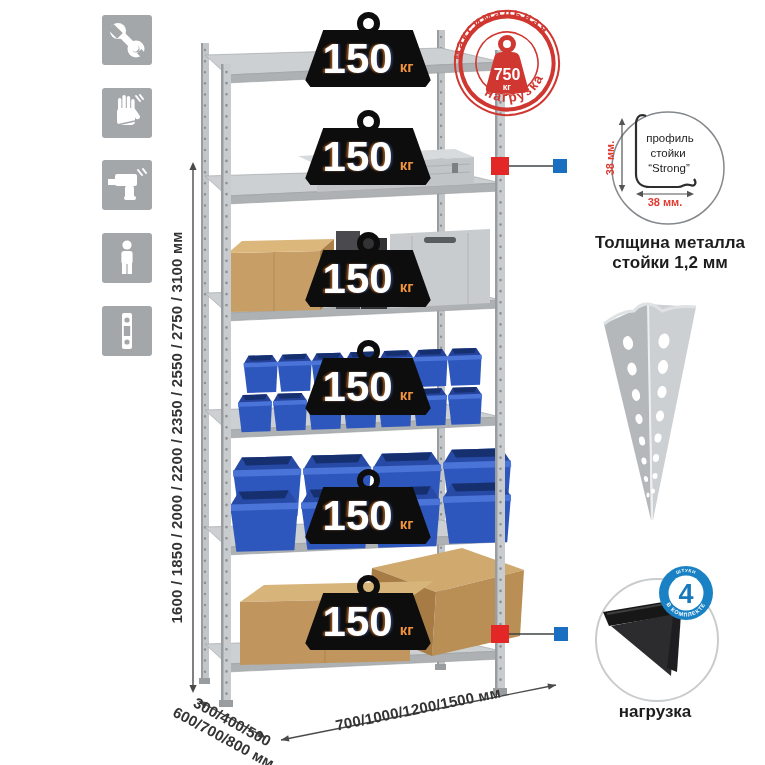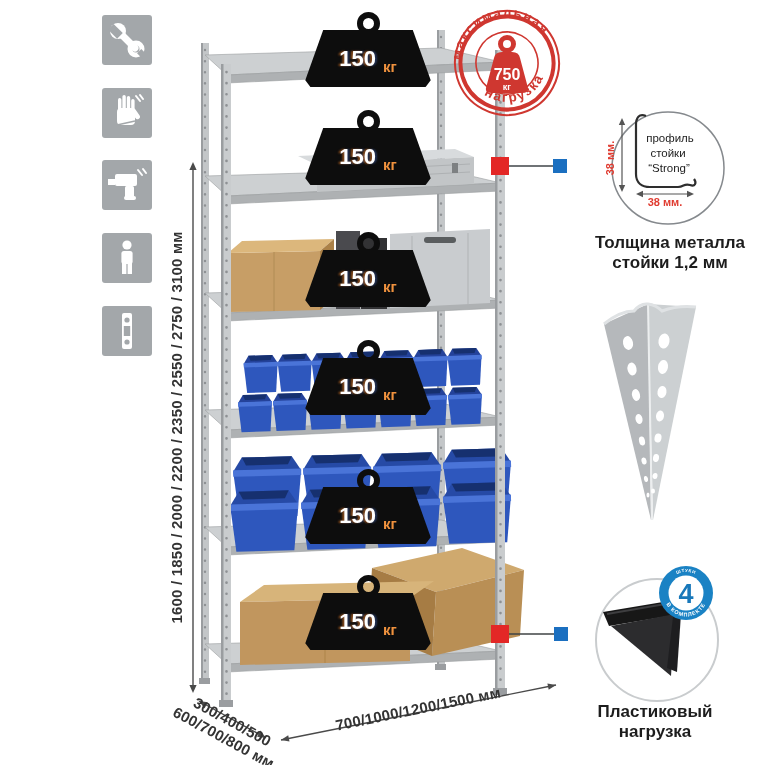--- a/index.html
+++ b/index.html
@@ -6,21 +6,21 @@
   #page{position:relative;width:765px;height:765px;background:#fff;overflow:hidden;
         font-family:"Liberation Sans","DejaVu Sans",sans-serif;}
   .abs{position:absolute;}
   .tool-icon{position:absolute;left:102px;width:50px;height:50px;background:#a3a7aa;border-radius:3px;}
   .dim-text{position:absolute;font-weight:700;color:#333;font-size:15px;text-align:center;letter-spacing:.2px;}
   .wbadge{position:absolute;width:128px;z-index:6;}
   .wbadge .ring{width:11px;height:11px;border:6px solid #0d0d0d;border-radius:50%;margin:0 auto;background:transparent;}
   .wbadge .body{margin-top:-5px;height:57px;background:#0d0d0d;
       clip-path:polygon(15% 0,85% 0,99% 88%,95% 100%,5% 100%,1% 88%);
       display:flex;align-items:center;justify-content:center;}
-  .wbadge .val{color:#fff;font-size:22px;font-weight:700;line-height:1;
+  .wbadge .val{color:#fff;font-size:42px;font-weight:700;line-height:1;
       text-shadow:-2px 0 2px rgba(240,130,40,.55),2px 0 2px rgba(90,140,255,.30);}
   .wbadge .unit{color:#f0923e;font-size:15px;font-weight:700;margin-left:7px;transform:translateY(8px);}
   .caption{position:absolute;font-size:17px;font-weight:700;color:#1d1d1d;text-align:center;width:220px;}
   svg text{font-family:"Liberation Sans","DejaVu Sans",sans-serif;}
 </style>
 </head>
 <body>
 
 <div id="page">
 
@@ -354,21 +354,20 @@
       <text x="91" y="43" font-size="27" font-weight="bold" fill="#1878ba" text-anchor="middle">4</text>
       <text font-size="4.5" font-weight="bold" fill="#fff" letter-spacing=".6" style="text-transform:uppercase">
         <textPath href="#fArcT" startOffset="50%" text-anchor="middle">штуки</textPath>
       </text>
       <text font-size="5.5" font-weight="bold" fill="#fff" letter-spacing=".8" style="text-transform:uppercase">
         <textPath href="#fArcB" startOffset="50%" text-anchor="middle">в комплекте</textPath>
       </text>
     </g>
   </svg>
   <div class="caption" style="left:545px;top:702px">
-    <div>Пластиковый</div>
     <div>нагрузка</div>
   </div>
 
   <div class="dim-text" style="left:-94px;top:419px;width:540px;transform:rotate(-90deg)">1600 / 1850 / 2000 / 2200 / 2350 / 2550 / 2750 / 3100 мм</div>
   <div class="dim-text" style="left:128px;top:712px;width:200px;transform:rotate(28.5deg);line-height:18px">
     <div>300/400/500</div>
     <div>600/700/800 мм</div>
   </div>
   <div class="dim-text" style="left:298px;top:700px;width:240px;transform:rotate(-11.5deg)">700/1000/1200/1500 мм</div>
 

